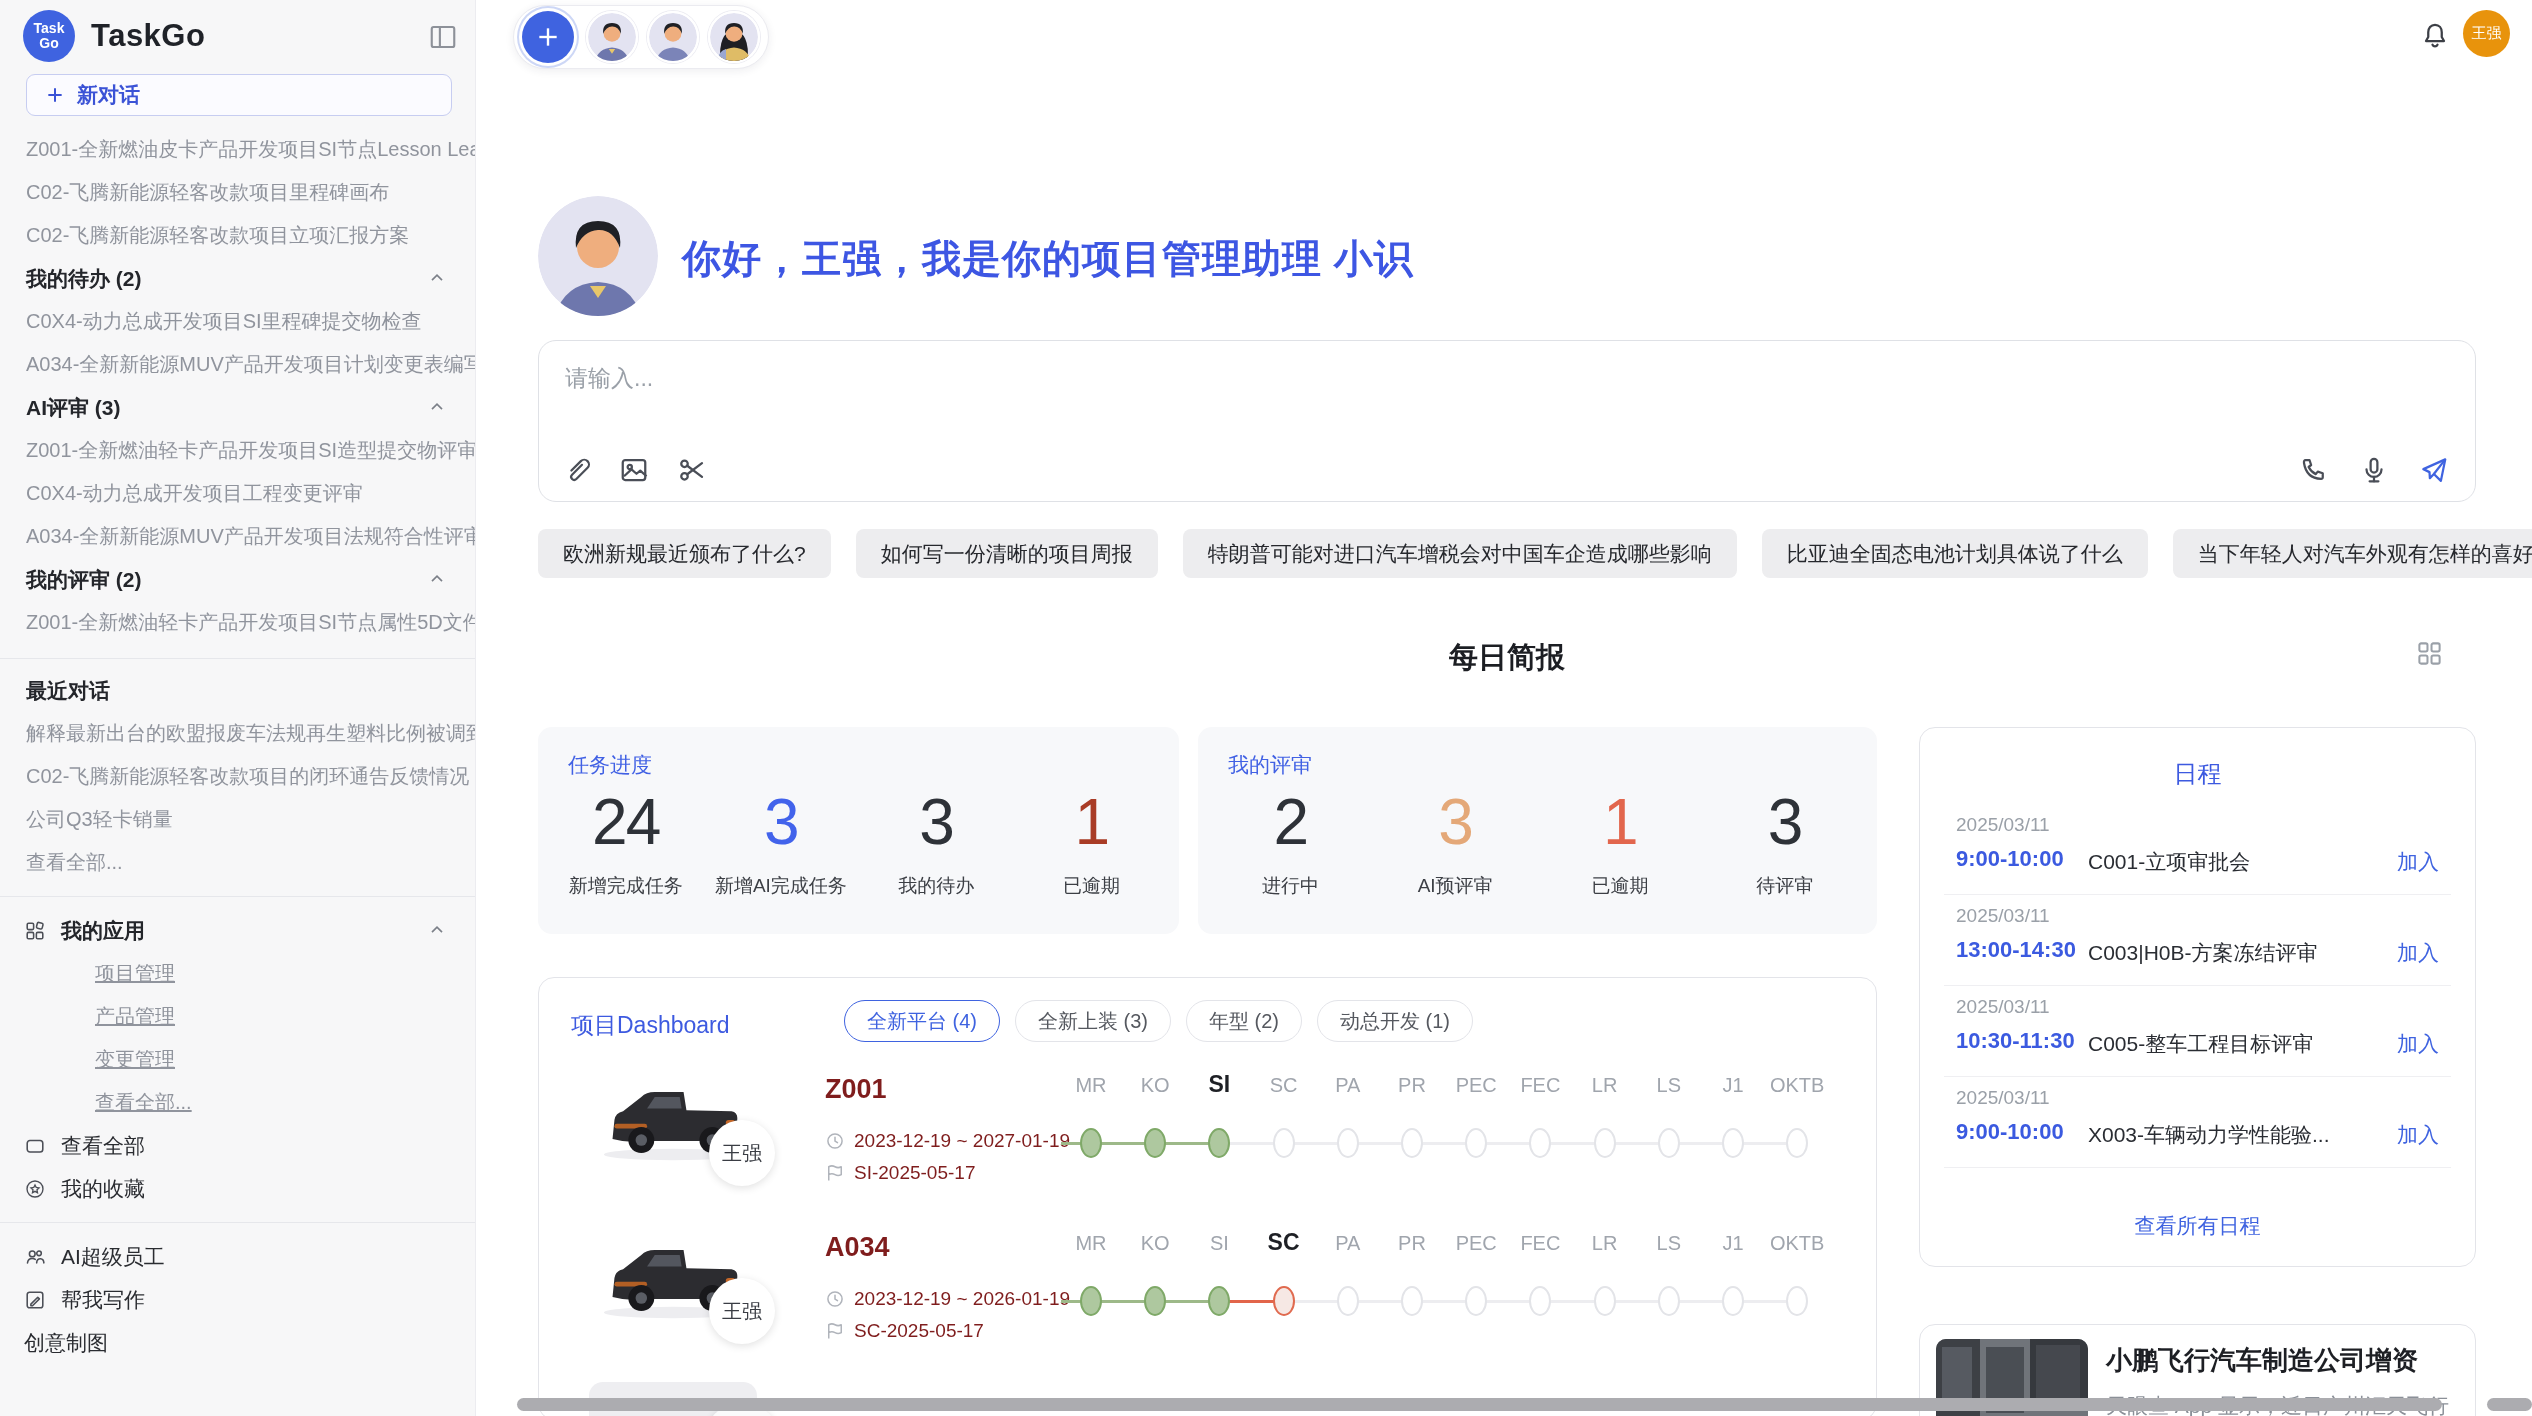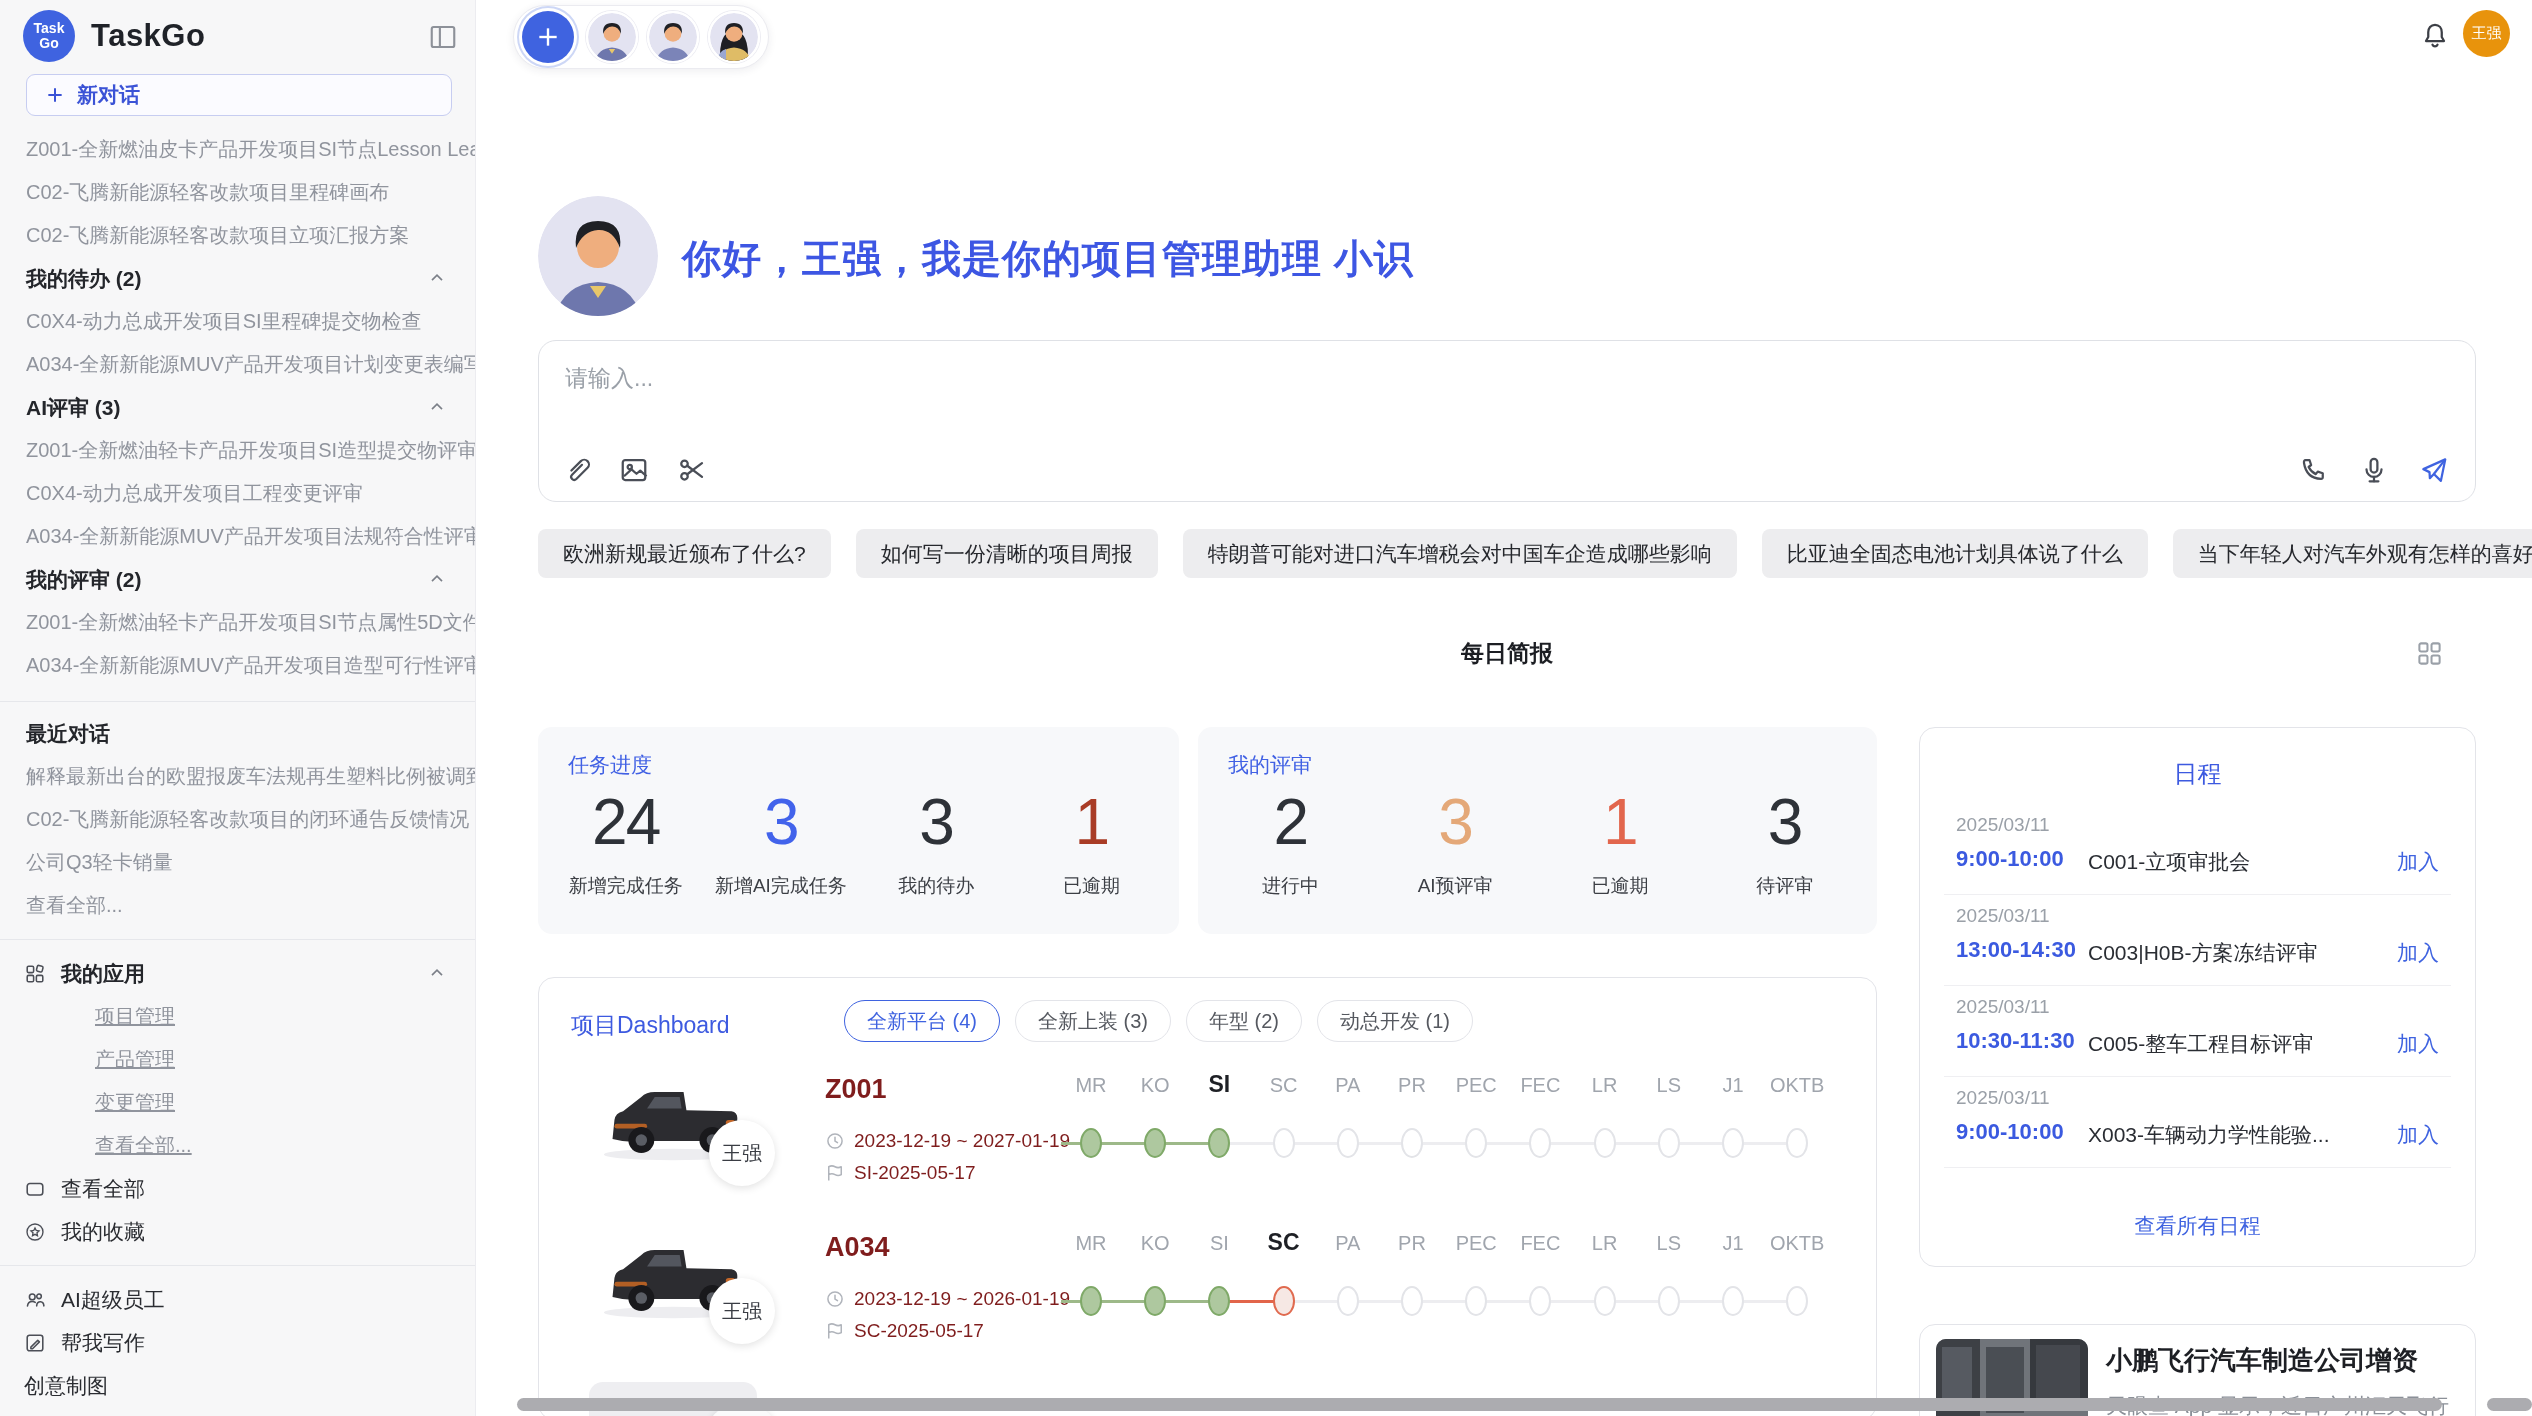--- a/index.html
+++ b/index.html
@@ -43,21 +43,21 @@
   .c-icons-left { position:absolute; left:22px; bottom:16px; display:flex; gap:28px; }
   .c-icons-right { position:absolute; right:26px; bottom:16px; display:flex; gap:30px; }
   .cicon { width:30px; height:30px; color:#4a4e57; cursor:pointer; }
   .cicon.send { color:#3f63e0; }
 
   
   .chips { position:absolute; left:538px; top:529px; width:1938px; display:flex; gap:25px; }
   .chip { height:49px; line-height:49px; padding:0 25px; background:#ededef; border-radius:8px; font-size:21px; color:#26282d; white-space:nowrap; cursor:pointer; }
 
   
-  .briefing-title { position:absolute; left:538px; top:638px; width:1938px; text-align:center; font-size:23px; font-weight:700; color:#1c1e23; }
+  .briefing-title { position:absolute; left:538px; top:638px; width:1938px; text-align:center; font-size:29px; font-weight:700; color:#1c1e23; }
   .briefing-grid { position:absolute; left:2416px; top:640px; width:27px; height:27px; color:#9aa0a8; cursor:pointer; }
 
   
   .stat-card { position:absolute; top:727px; height:207px; background:#f7f8fa; border-radius:14px; }
   .stat-card .sc-title { position:absolute; left:30px; top:24px; font-size:21px; color:#4161e4; }
   .metrics { position:absolute; left:10px; right:10px; top:58px; display:flex; }
   .metric { flex:1; text-align:center; }
   .metric .num { font-size:64px; line-height:74px; letter-spacing:-2px; }
   .metric .lbl { margin-top:14px; font-size:19px; color:#3c3f45; }
 
@@ -151,21 +151,20 @@
           </span></div>
         <div class="srow item">Z001-全新燃油轻卡产品开发项目SI造型提交物评审</div>
         <div class="srow item">C0X4-动力总成开发项目工程变更评审</div>
         <div class="srow item">A034-全新新能源MUV产品开发项目法规符合性评审</div>
         <div class="srow header"><span>我的评审 (2)</span><span class="chev">
             <svg viewBox="0 0 24 24" fill="none" stroke="currentColor" stroke-width="2">
               <path d="M6 14.5 12 8.5l6 6"></path>
             </svg>
           </span></div>
         <div class="srow item">Z001-全新燃油轻卡产品开发项目SI节点属性5D文件评审</div>
-        <div class="srow item">A034-全新新能源MUV产品开发项目造型可行性评审</div>
         <div class="sdivider big"></div>
         <div class="srow header">最近对话</div>
         <div class="srow item">解释最新出台的欧盟报废车法规再生塑料比例被调到15%...</div>
         <div class="srow item">C02-飞腾新能源轻客改款项目的闭环通告反馈情况</div>
         <div class="srow item">公司Q3轻卡销量</div>
         <div class="srow item">查看全部...</div>
         <div class="sdivider"></div>
         <div class="srow header iconrow">
           <span class="si">
             <svg viewBox="0 0 24 24" fill="none" stroke="currentColor" stroke-width="1.7">

